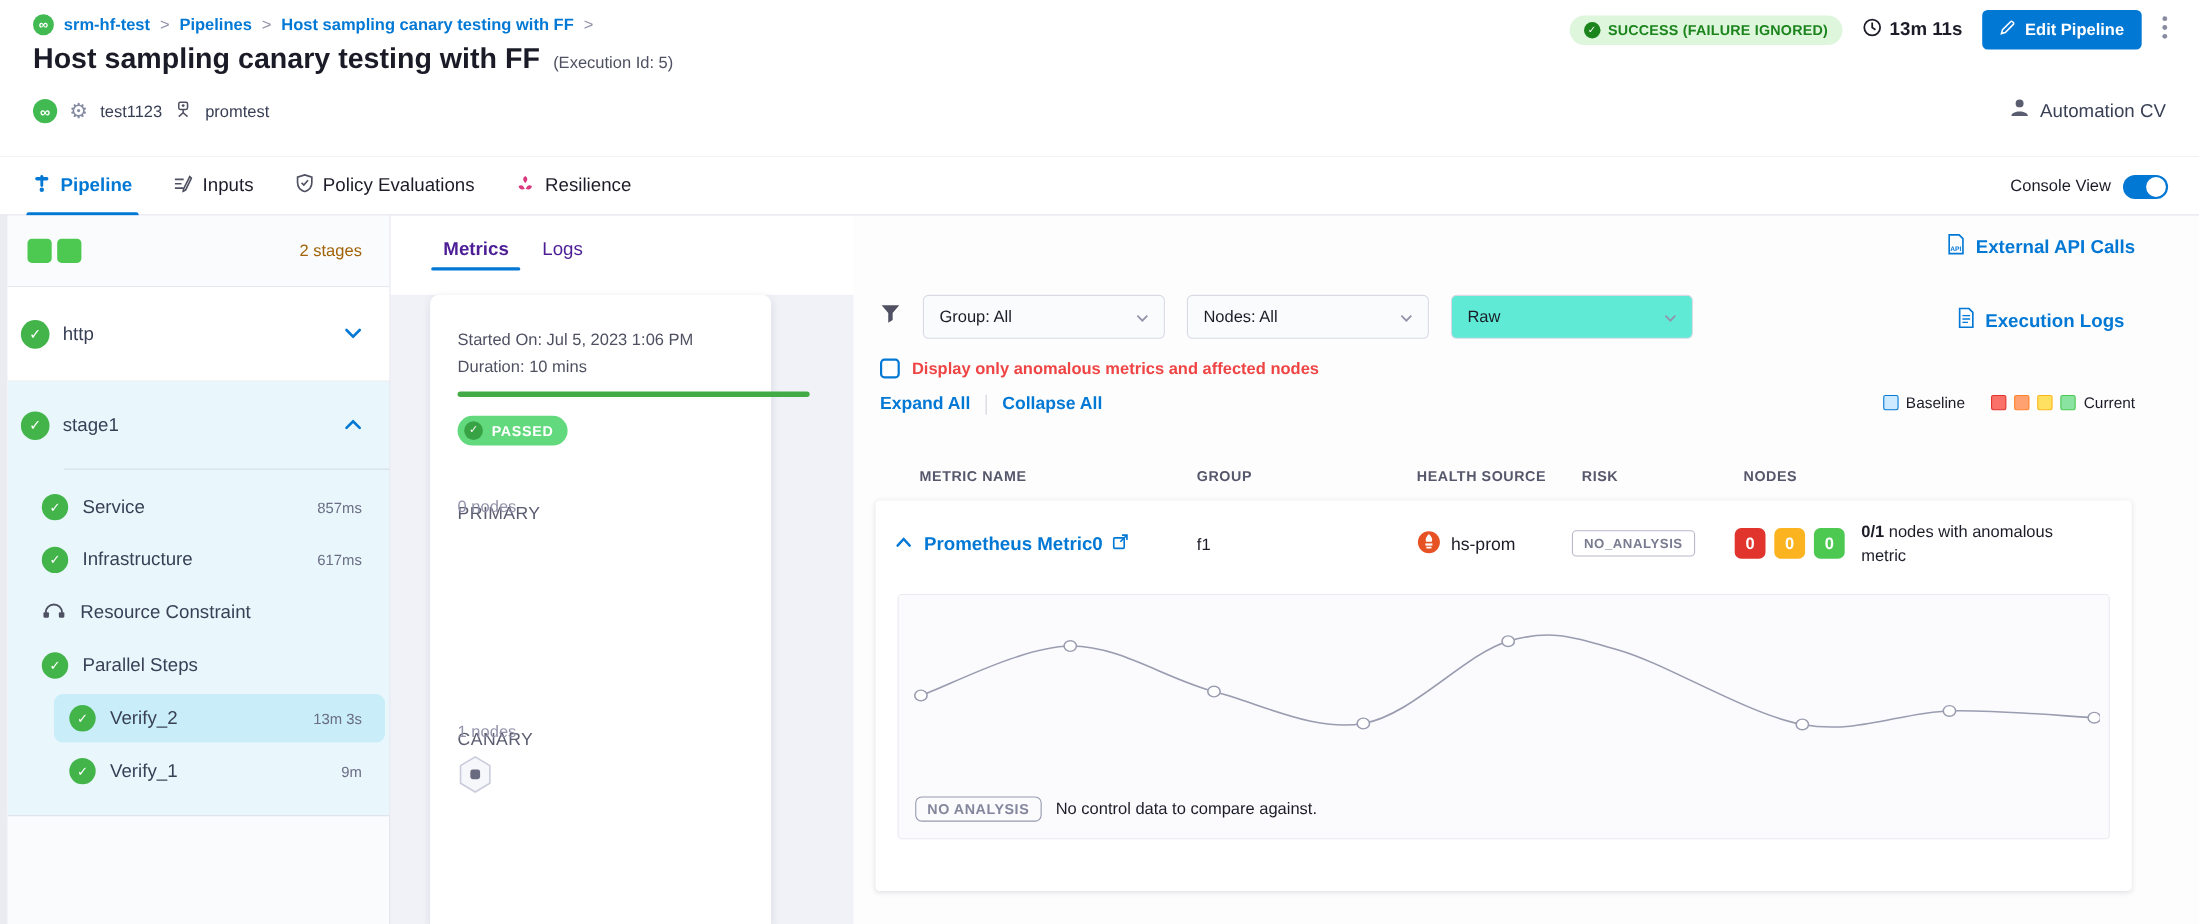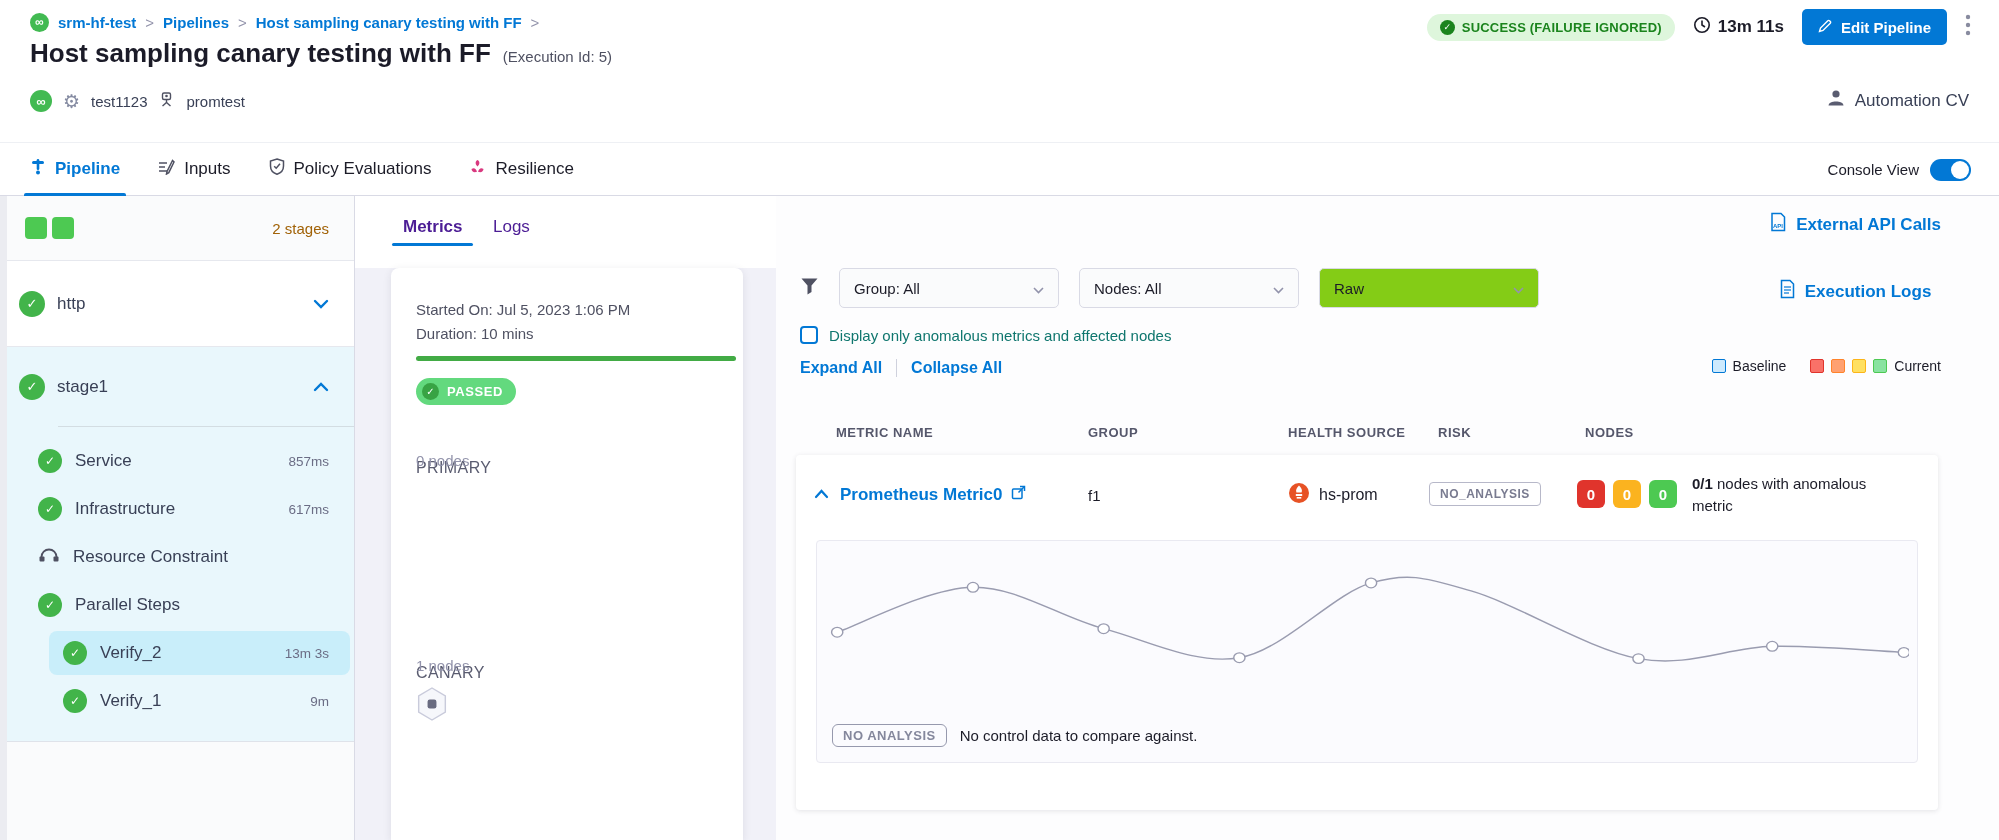--- a/index.html
+++ b/index.html
@@ -57,40 +57,40 @@
   .step.selected { height:44px; margin:2px 4px 2px 42px; padding:0 21px 0 14px; background:#c9eefa; border-radius:8px; }
   .rc-icon { color:#4f5162; }
 
   
   .tabs-strip { position:absolute; left:355px; top:196px; width:421px; height:72px; background:#fff; }
   .dtab { position:absolute; font-size:17px; color:#4c1d95; cursor:pointer;text-align:right; }
   .dtab.metrics { left:48px; top:21px; font-weight:600; }
   .dtab.logs { left:138px; top:21px; }
   .dtab-underline { position:absolute; left:37px; top:47px; width:81px; height:3px; background:#0278d5; border-radius:2px; }
   .details-col { position:absolute; left:355px; top:268px; width:421px; height:572px; background:#f1f1f8; }
-  .details-card { position:absolute; left:36px; top:0; width:352px; height:572px; background:#fff; border-radius:8px 8px 0 0; box-shadow:0 2px 8px rgba(40,41,61,.10); }
+  .details-card { position:absolute; left:36px; top:0; width:310px; height:572px; background:#fff; border-radius:8px 8px 0 0; box-shadow:0 2px 8px rgba(40,41,61,.10); }
   .dc-text { position:absolute; font-size:15px; color:#4f5162; }
   .dc-bar { position:absolute; left:25px; top:88px; width:320px; height:5px; border-radius:3px; background:#42ab45; }
   .passed-pill { position:absolute; left:25px; top:110px; height:27px; border-radius:14px; background:#63d97e; display:flex; align-items:center; gap:8px; padding:0 13px 0 6px; }
   .passed-pill .chk { width:17px; height:17px; border-radius:50%; background:#38a344; color:#fff; font-size:10px; display:flex; align-items:center; justify-content:center; }
   .passed-pill .txt { font-size:13px; font-weight:bold; color:#fff; letter-spacing:.6px; }
   .group-label { position:absolute; font-size:16px; color:#5a5c70; letter-spacing:.4px;margin-top:31px; }
   .group-nodes { position:absolute; font-size:15px; color:#9293ab; }
 
   
   .metrics-panel { position:absolute; left:776px; top:196px; width:1223px; height:644px; background:#fdfdfe; }
   .links-row { position:absolute; right:58px; top:16px; display:flex; align-items:center; gap:42px;flex-direction:column; }
   .plink { display:flex; align-items:center; gap:9px; color:#0278d5; font-size:17px; font-weight:bold; cursor:pointer; }
   .filters-row { position:absolute; left:24px; top:72px; height:40px; display:flex; align-items:center; }
   .dropdown { width:220px; height:40px; background:#fafbfc; border:1px solid #d9dae5; border-radius:5px; display:flex; align-items:center; padding:0 14px; margin-left:20px; font-size:15px; color:#1c1c28; cursor:pointer; }
-  .dropdown.white { background:#84cc16; }
+  .dropdown.white { background:#5eead4; }
   .dropdown .dchev { margin-left:auto; }
   .checkbox-row { position:absolute; left:24px; top:130px; display:flex; align-items:center; gap:11px; }
   .checkbox { width:18px; height:18px; border:2px solid #0278d5; border-radius:4px; background:#fff; cursor:pointer; }
-  .cb-label { font-size:15px; color:#0f766e; }
+  .cb-label { font-size:15px; color:#ef4444;font-weight:bold; }
   .expand-row { position:absolute; left:24px; top:160px; height:24px; display:flex; align-items:center; gap:14px; }
   .expand-row .lnk { font-size:16px; font-weight:600; color:#0278d5; cursor:pointer; }
   .vdiv { width:1px; height:18px; background:#cfd1dd; }
   .legend-row { position:absolute; right:58px; top:162px; display:flex; align-items:center; gap:7px; font-size:14px; color:#1c1c28; }
   .lsq { width:14px; height:14px; border-radius:2px; }
   .lsq.baseline { background:#cdeafe; border:1px solid #0278d5; }
   .lsq.c-red { background:#f97168; border:1px solid #e0342c; }
   .lsq.c-orange { background:#ffa171; border:1px solid #ff832b; }
   .lsq.c-yellow { background:#ffe061; border:1px solid #fcb519; }
   .lsq.c-green { background:#8ae3a1; border:1px solid #4dc952; }

